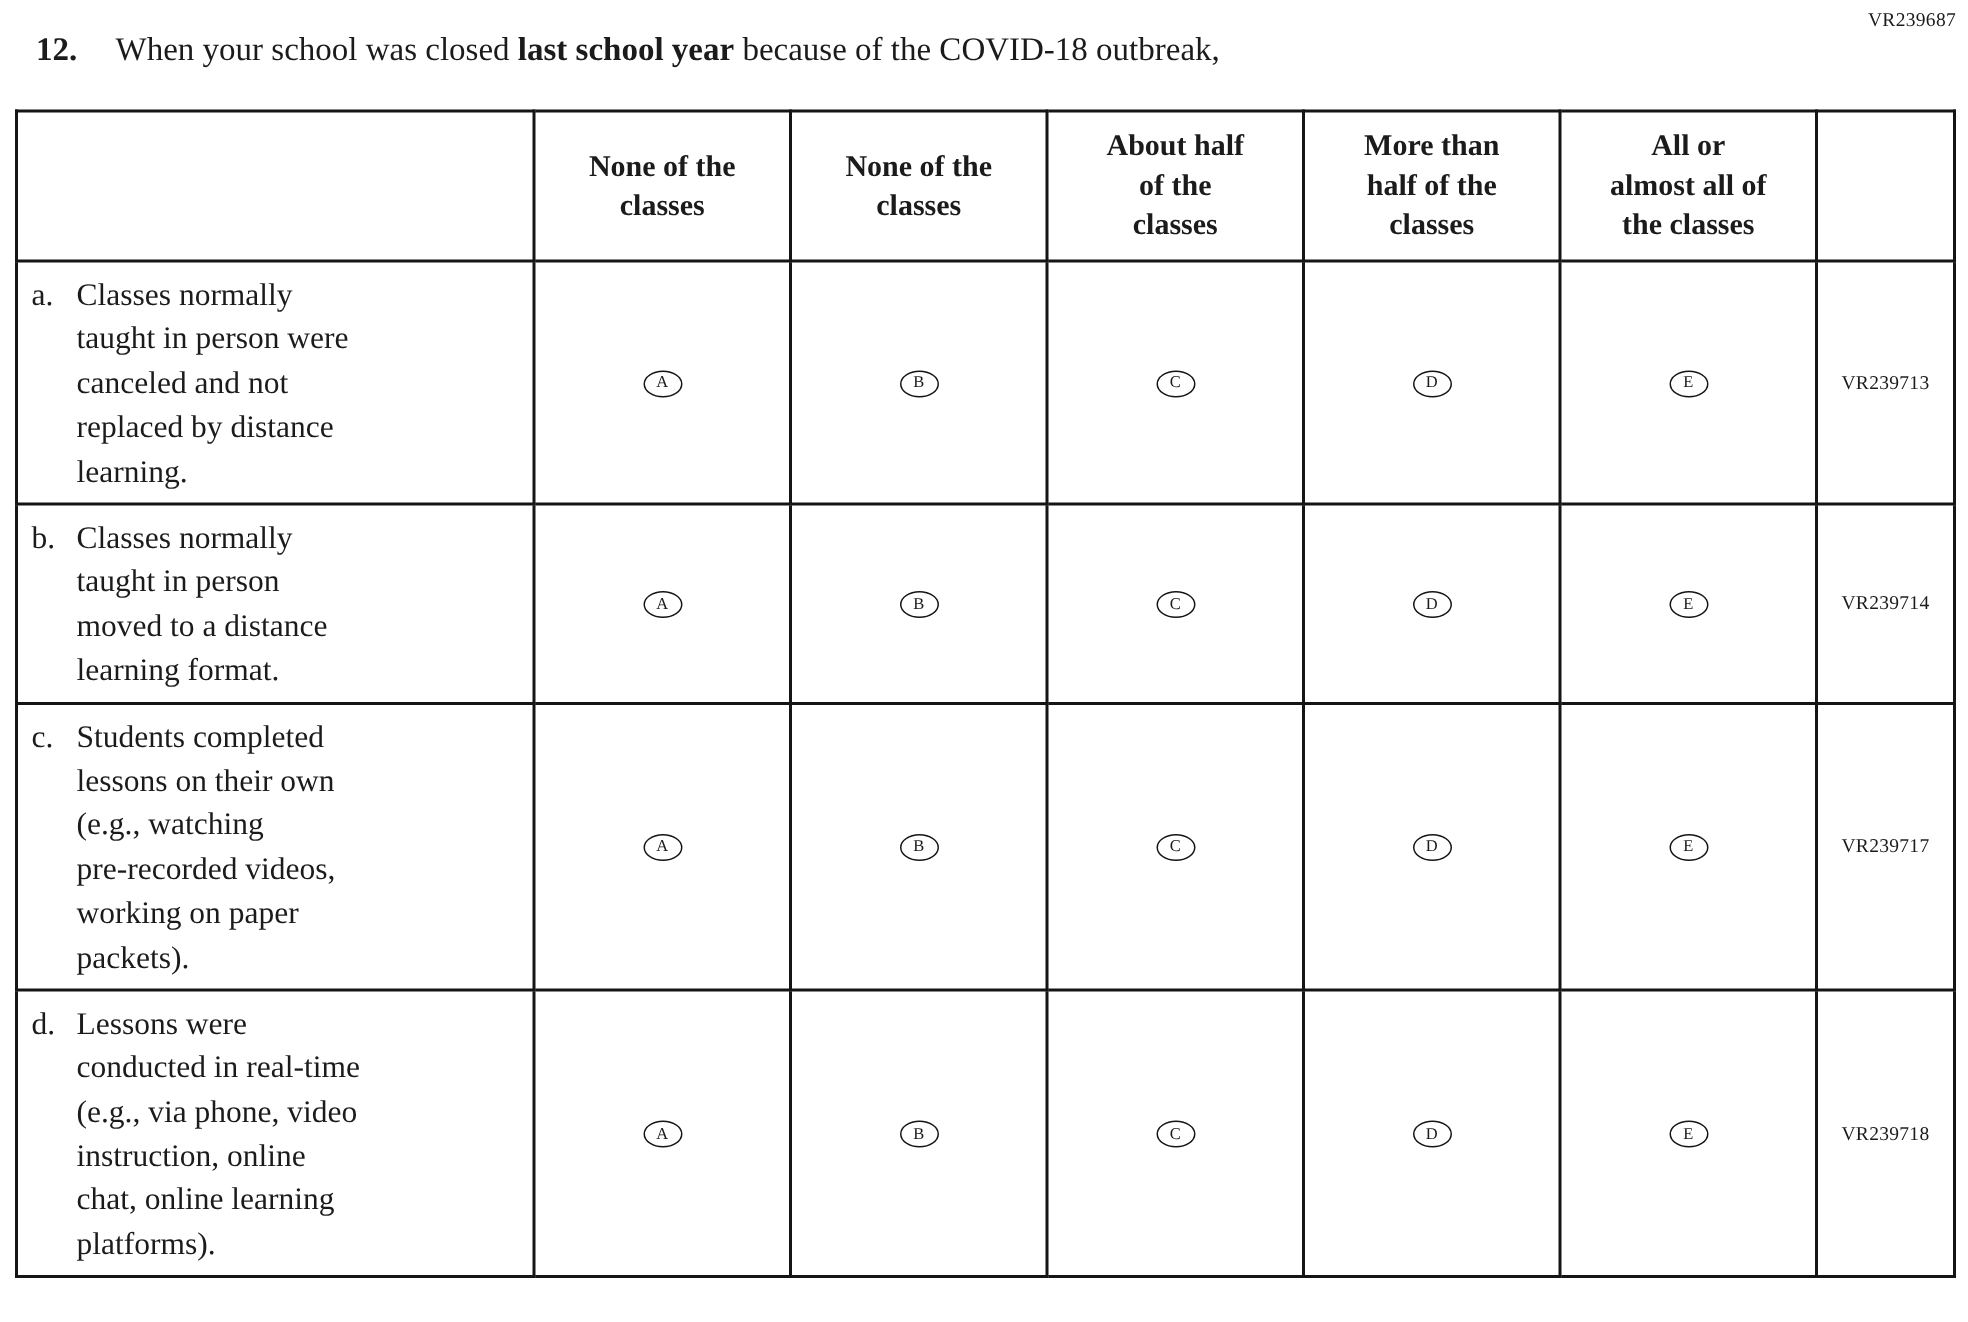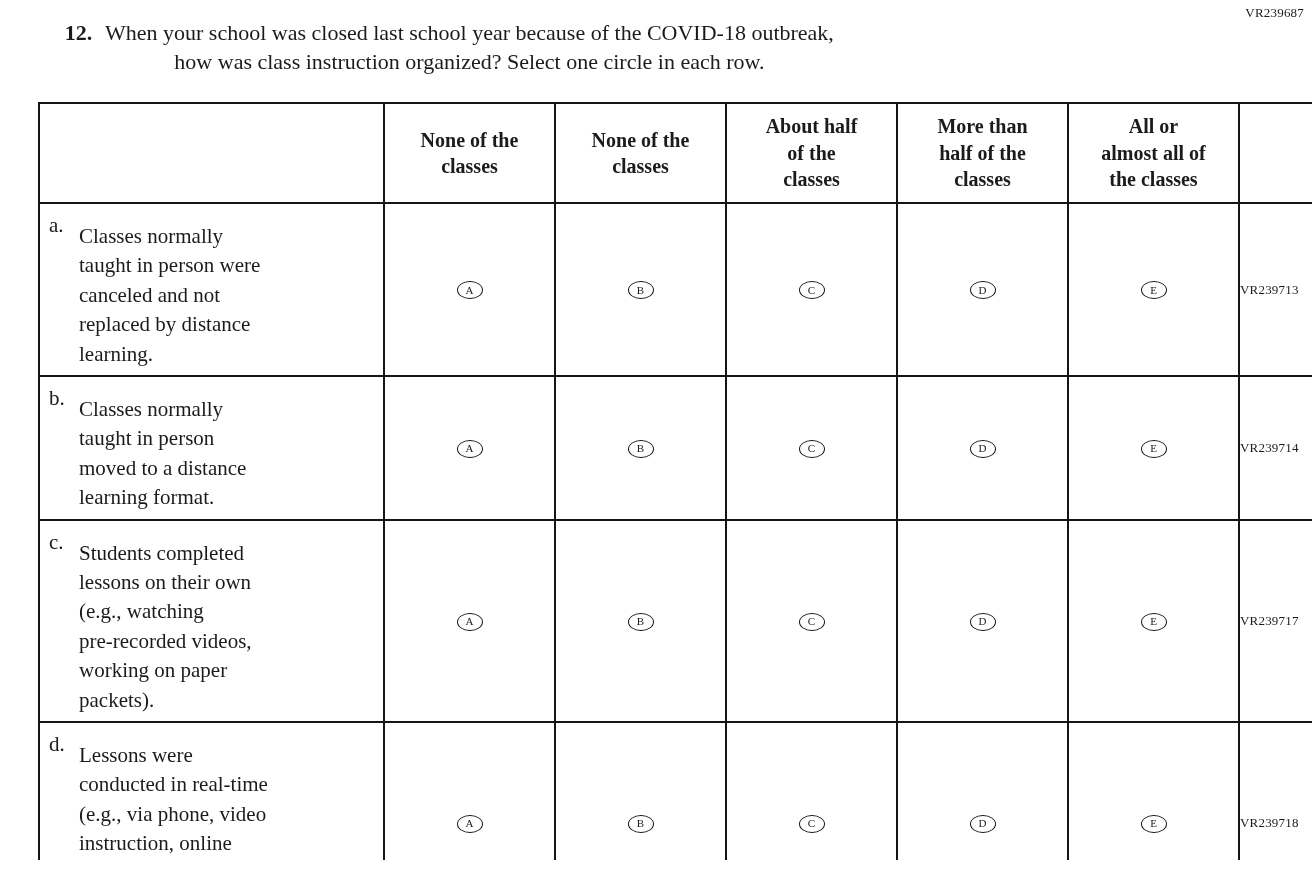--- a/index.html
+++ b/index.html
@@ -5,47 +5,46 @@
   * { box-sizing: border-box; }
   html, body {
     margin: 0;
     padding: 0;
     width: 1312px;
     height: 881px;
     background: #ffffff;
     font-family: "Liberation Serif", "DejaVu Serif", serif;
     color: #1b1b1b;
   }
-  .page { position: relative; width: 1312px; height: 860px; overflow: hidden; padding-left: 28px; }
+  .page { position: relative; width: 1312px; height: 860px; overflow: hidden; }
 
   .page-code {
     position: absolute;
     top: 5px;
     right: 8px;
     font-size: 13px;
     letter-spacing: 0.2px;
   }
 
   .question {
     display: flex;
     padding: 18px 0 0 24px;
-    text-align: center;
   }
   .q-num {
     flex: 0 0 53px;
     font-weight: bold;
     font-size: 22px;
     line-height: 1.32;
   }
   .q-text {
     font-size: 22px;
     line-height: 1.32;
     max-width: 1160px;
   }
-  .b { font-weight: normal; }
+  .b { font-weight: bold; }
 
   table.grid {
     margin: 26px 0 0 10px;
     width: 1292px;
     border-collapse: collapse;
     table-layout: fixed;
     font-family: Liberation Serif, serif;
   }
   table.grid th, table.grid td {
     border: 2px solid #151515;
@@ -68,58 +67,58 @@
   tr.r3 { height: 187px; }
 
   td.stub-cell { vertical-align: top; }
   .rowlab {
     display: flex;
     padding: 7px 4px 6px 9px;
     font-size: 21px;
     line-height: 1.4;
   }
   .lab { flex: 0 0 30px; }
-  .txt { white-space: pre-line; margin-top: 11px; }
+  .txt { white-space: pre-line; }
 
   td.opt {
     text-align: center;
     vertical-align: middle;
   }
   .circle {
     display: inline-flex;
     align-items: center;
     justify-content: center;
     width: 26px;
     height: 18px;
     border: 1.5px solid #151515;
     border-radius: 50%;
     font-size: 11px;
     font-weight: normal;
     line-height: 1;
     background: #fff;
     cursor: pointer;
   }
   td.code {
+    text-align: center;
     vertical-align: middle;
     font-size: 13px;
     letter-spacing: 0.2px;
   }
 </style>
 </head>
 <body>
 
 <div class="page">
 
   <div class="page-code">VR239687</div>
 
   <div class="question">
     <div class="q-num">12.</div>
     <div class="q-text">
       <div class="q-line"><span>When your school was closed </span><span class="b">last school year</span><span> because of the COVID-18 outbreak,</span></div>
-      <div class="q-line"><span>how was class instruction organized? Select </span><span class="b">one</span><span> circle in each row.</span></div>
     </div>
   </div>
 
   <table class="grid">
     <colgroup>
       <col style="width:345px">
       <col style="width:171px">
       <col style="width:171px">
       <col style="width:171px">
       <col style="width:171px">

